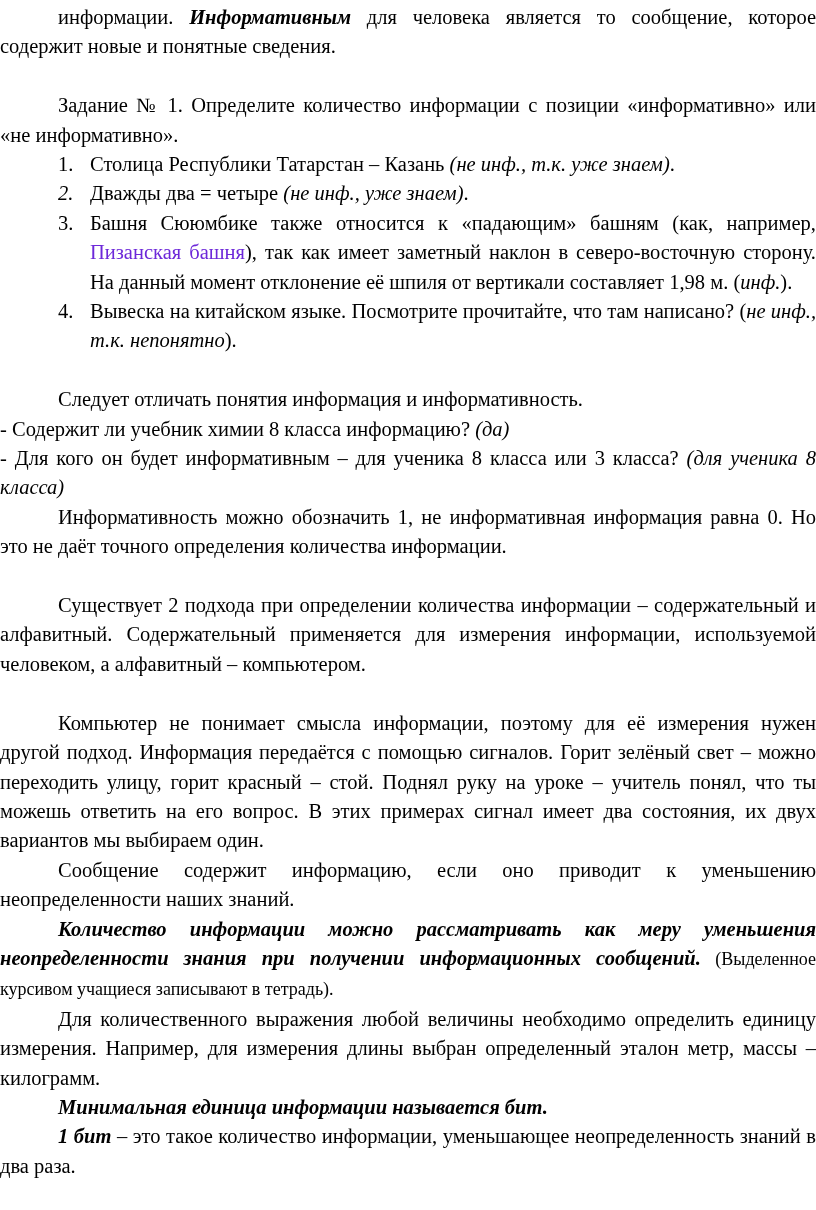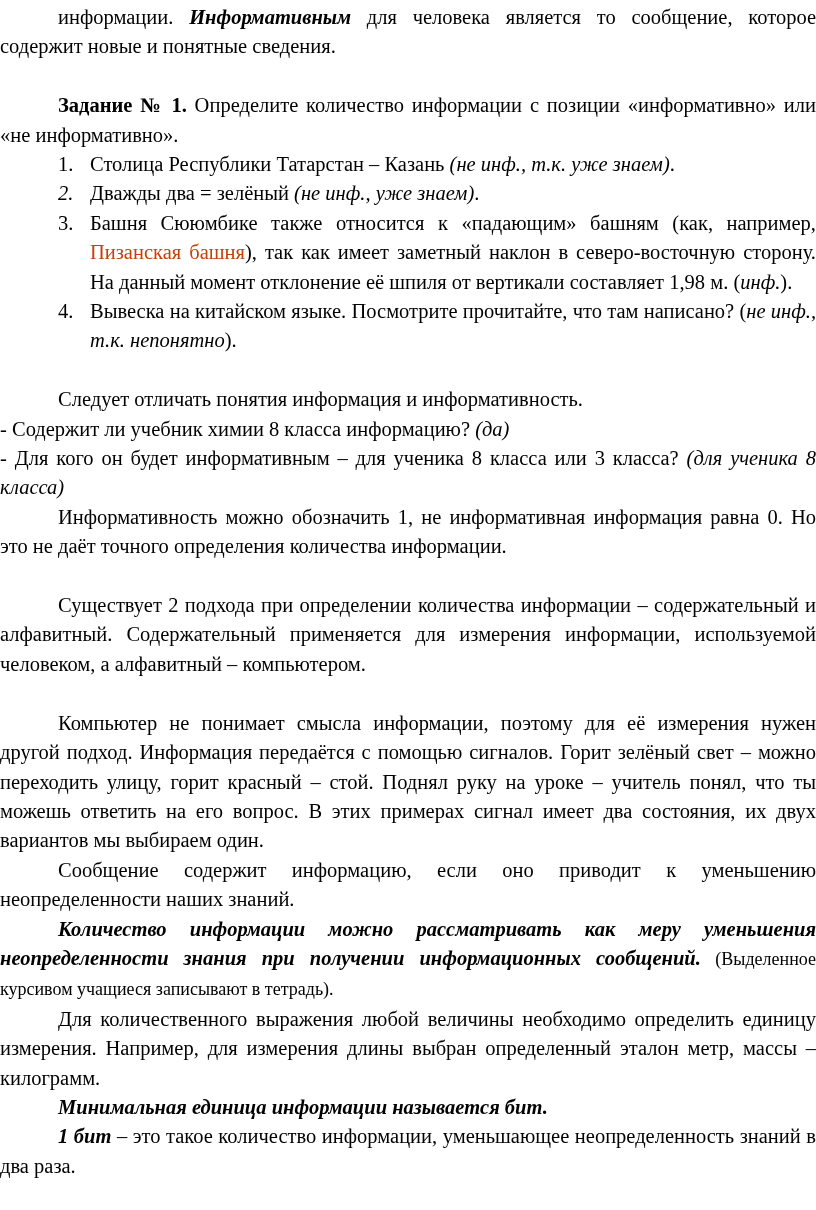--- a/index.html
+++ b/index.html
@@ -36,25 +36,25 @@
   }
   p.ind {
     text-indent: 58px;
   }
   p.noind {
     text-indent: 0;
   }
   .spacer {
     height: 29.4px;
   }
-  b, .b { font-weight: bold; }
+  b, .b { font-weight: normal; }
   i, .i { font-style: italic; margin-top: 20px; }
   .bi { font-weight: bold; font-style: italic; }
   .link {
-    color: #c2410c;
+    color: #6d28d9;
   }
   .small {
     font-size: 18px;
   }
   
   ol.numlist {
     margin: 0;
     padding: 0;
     list-style: none;
   }
@@ -90,21 +90,21 @@
 
     <div class="spacer"></div>
 
     <p class="ind"><span class="b">Задание № 1.</span><span> Определите количество информации с позиции «информативно» или «не информативно».</span></p>
 
     <ol class="numlist">
       <li>
         <span class="marker">1.</span><span>Столица Республики Татарстан – Казань </span><span class="i">(не инф., т.к. уже знаем)</span><span>.</span>
       </li>
       <li>
-        <span class="marker it">2.</span><span>Дважды два = зелёный  </span><span class="i">(не инф., уже знаем)</span><span>.</span>
+        <span class="marker it">2.</span><span>Дважды два = четыре  </span><span class="i">(не инф., уже знаем)</span><span>.</span>
       </li>
       <li>
         <span class="marker">3.</span><span>Башня Сююмбике также относится к «падающим» башням (как, например, </span><span class="link">Пизанская башня</span><span>), так как имеет заметный наклон в северо-восточную сторону. На данный момент отклонение её шпиля от вертикали составляет 1,98 м. (</span><span class="i">инф.</span><span>).</span>
       </li>
       <li>
         <span class="marker">4.</span><span>Вывеска на китайском языке. Посмотрите прочитайте, что там написано? (</span><span class="i">не инф., т.к. непонятно</span><span>).</span>
       </li>
     </ol>
 
     <div class="spacer"></div>

